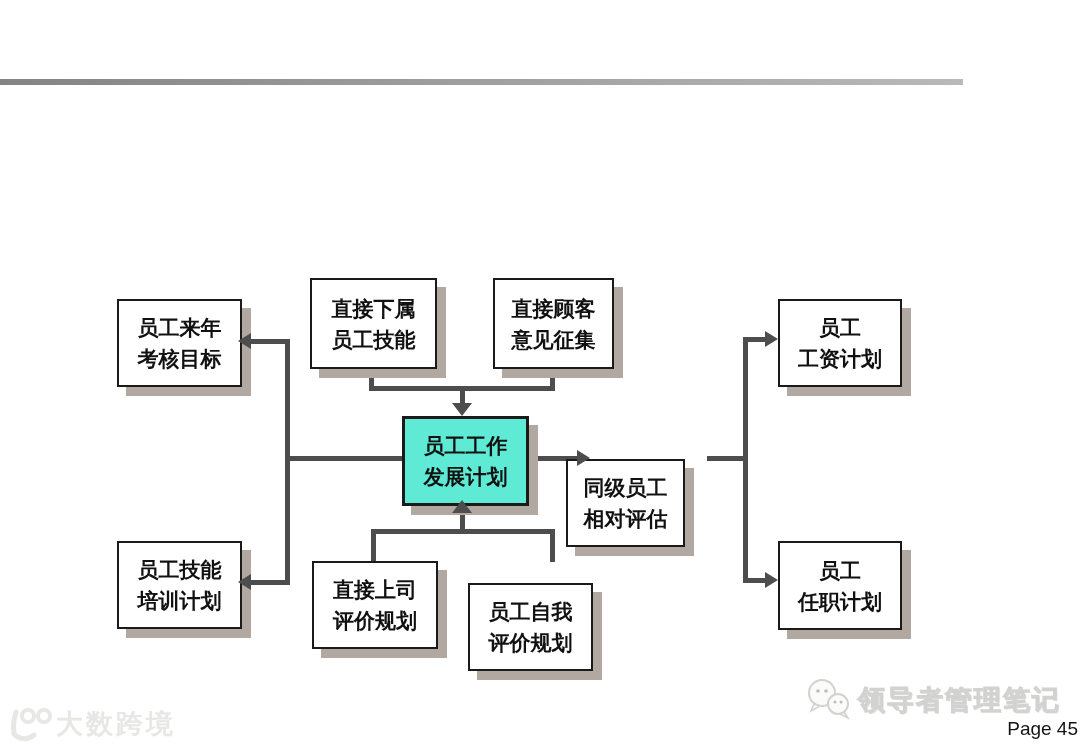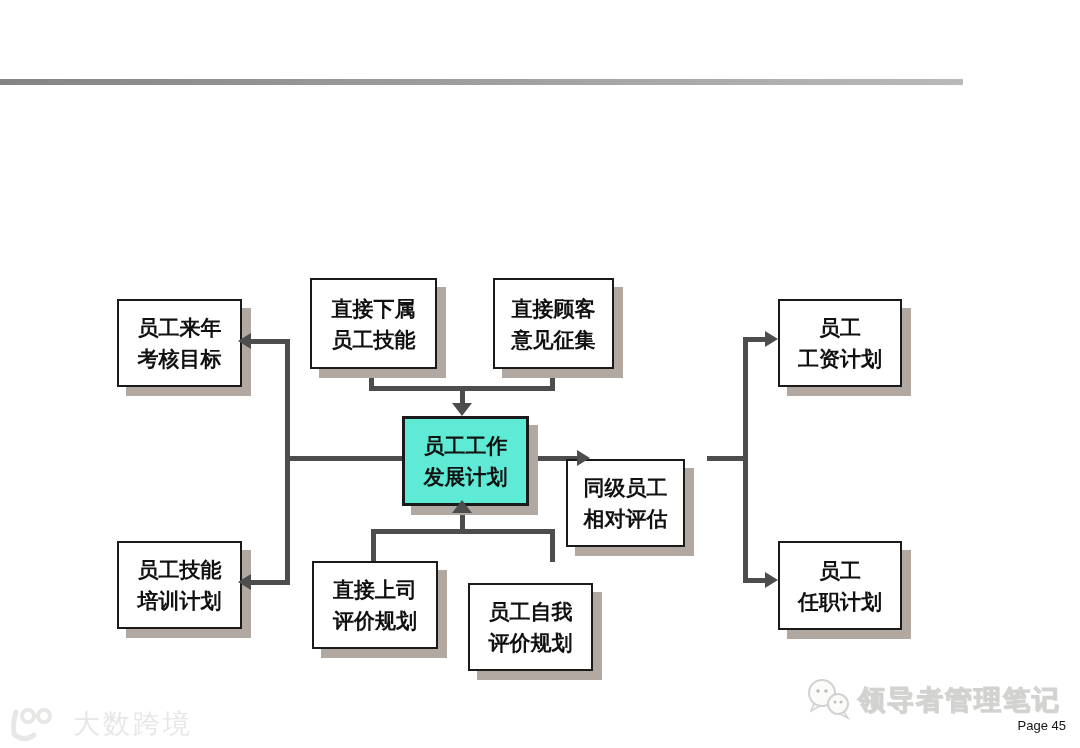--- a/index.html
+++ b/index.html
@@ -24,30 +24,30 @@
   }
   .node span{white-space:pre-line;}
   .node.highlight{background:#5eead4;border-width:3px;}
   .seg{position:absolute;background:#4d4d4d;z-index:1;}
   .tri{position:absolute;width:0;height:0;z-index:3;}
   .tri.down{border-left:10px solid transparent;border-right:10px solid transparent;border-top:13px solid #4d4d4d;}
   .tri.up{border-left:10px solid transparent;border-right:10px solid transparent;border-bottom:13px solid #4d4d4d;}
   .tri.left{border-top:8px solid transparent;border-bottom:8px solid transparent;border-right:13px solid #4d4d4d;}
   .tri.right{border-top:8px solid transparent;border-bottom:8px solid transparent;border-left:13px solid #4d4d4d;}
   .brand-left{
-    position:absolute;left:8px;top:706px;display:flex;align-items:center;gap:19px;
-    color:#e7e7e5;font-weight:normal;font-size:27px;letter-spacing:3px;
+    position:absolute;left:8px;top:706px;display:flex;align-items:center;gap:2px;
+    color:#e7e7e5;font-weight:bold;font-size:27px;letter-spacing:3px;
   }
   .brand-right{
     position:absolute;left:804px;top:678px;display:flex;align-items:center;gap:6px;
     font-weight:bold;font-size:27px;letter-spacing:2px;
     color:#fbfbf9;-webkit-text-stroke:1px #d2d2d0;text-shadow:1px 1px 0 #e4e4e2;justify-content:flex-end;
   }
   .page-num{
-    position:absolute;right:14px;top:718px;font-size:13px;color:#141414;
+    position:absolute;right:2px;top:718px;font-size:19px;color:#141414;
   }
 </style>
 </head>
 <body>
 
 <div class="slide">
 
   <div class="divider"></div>
 
 

